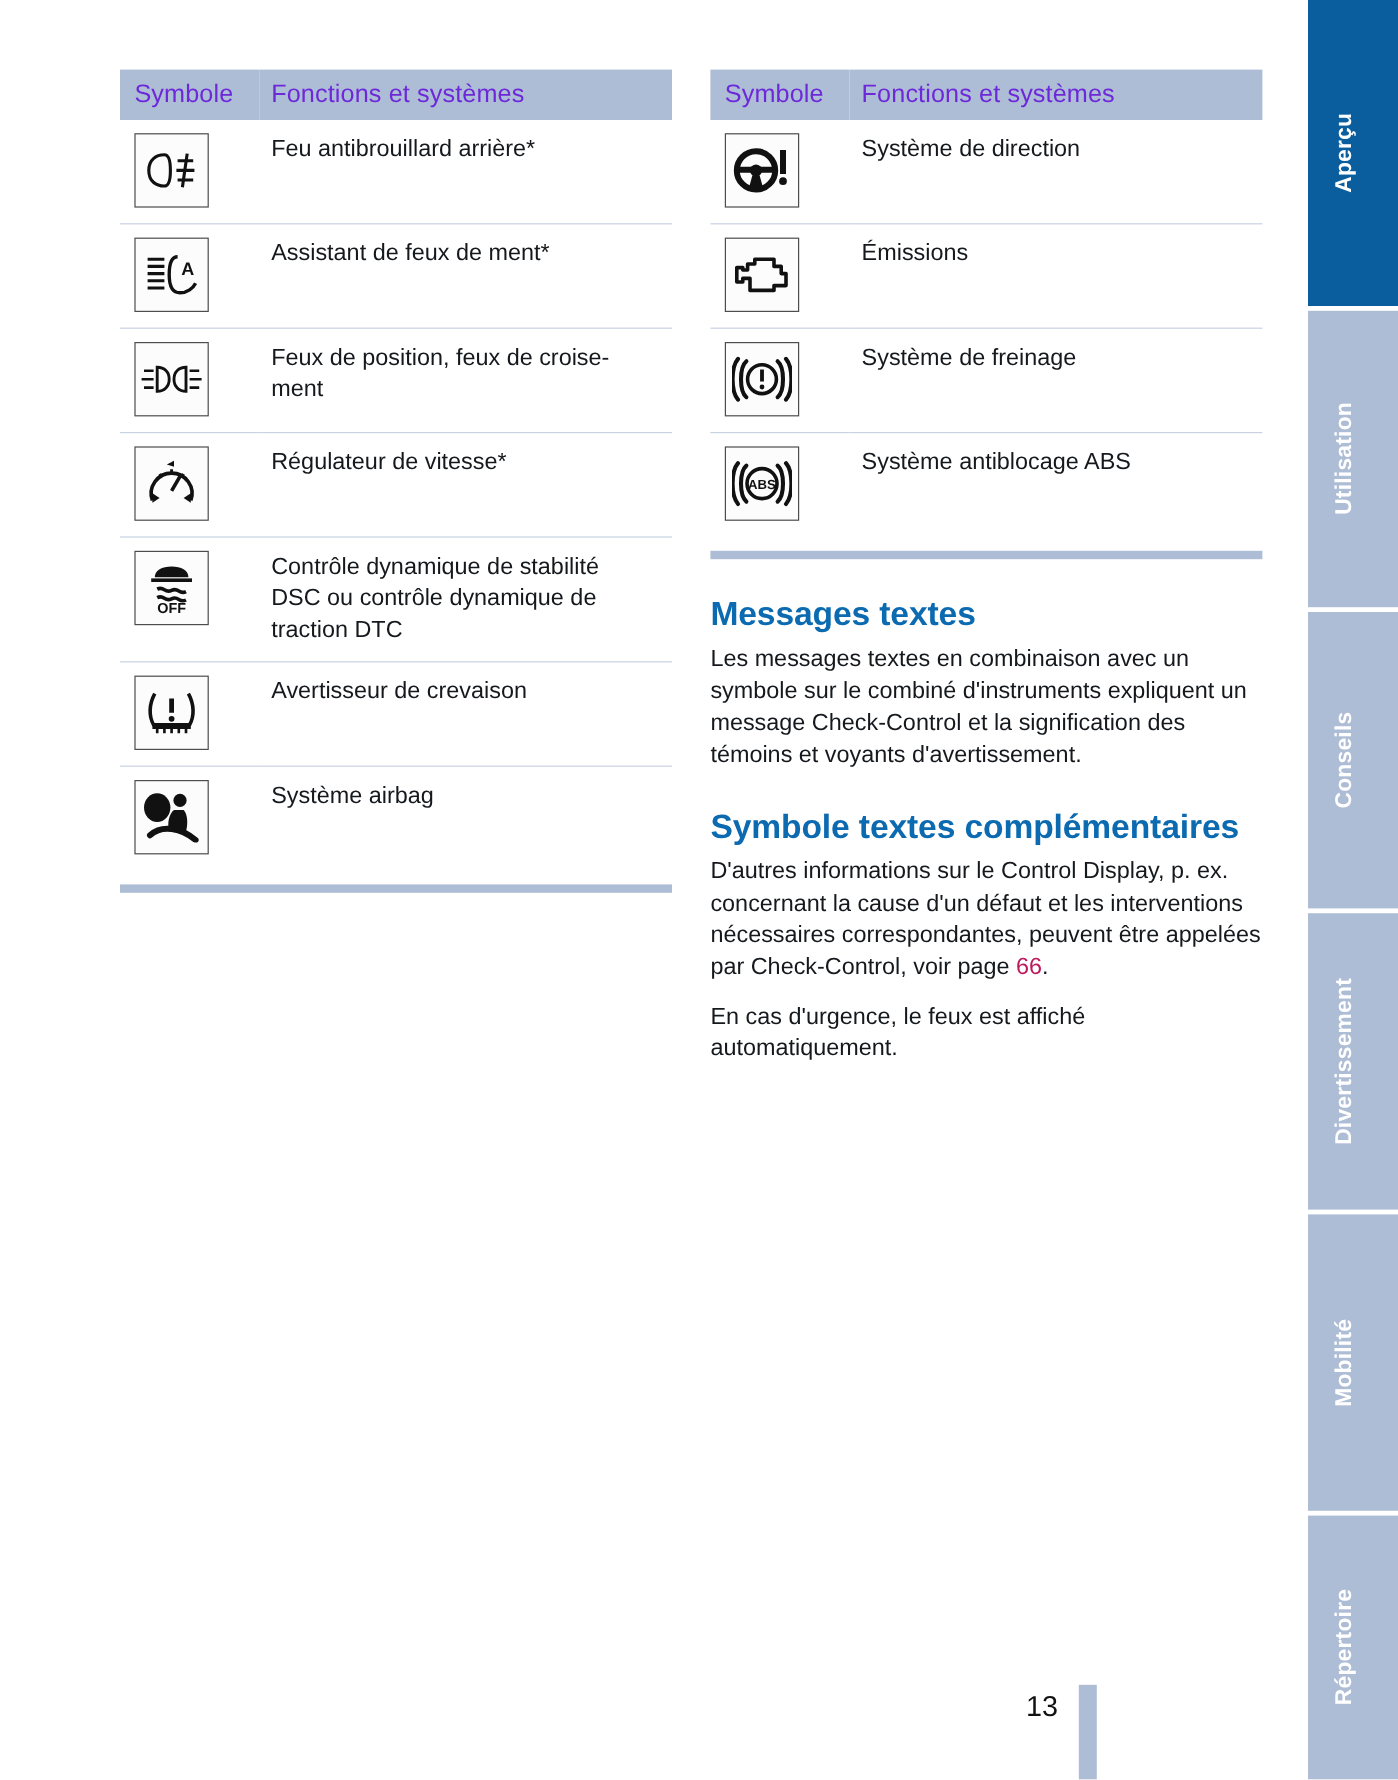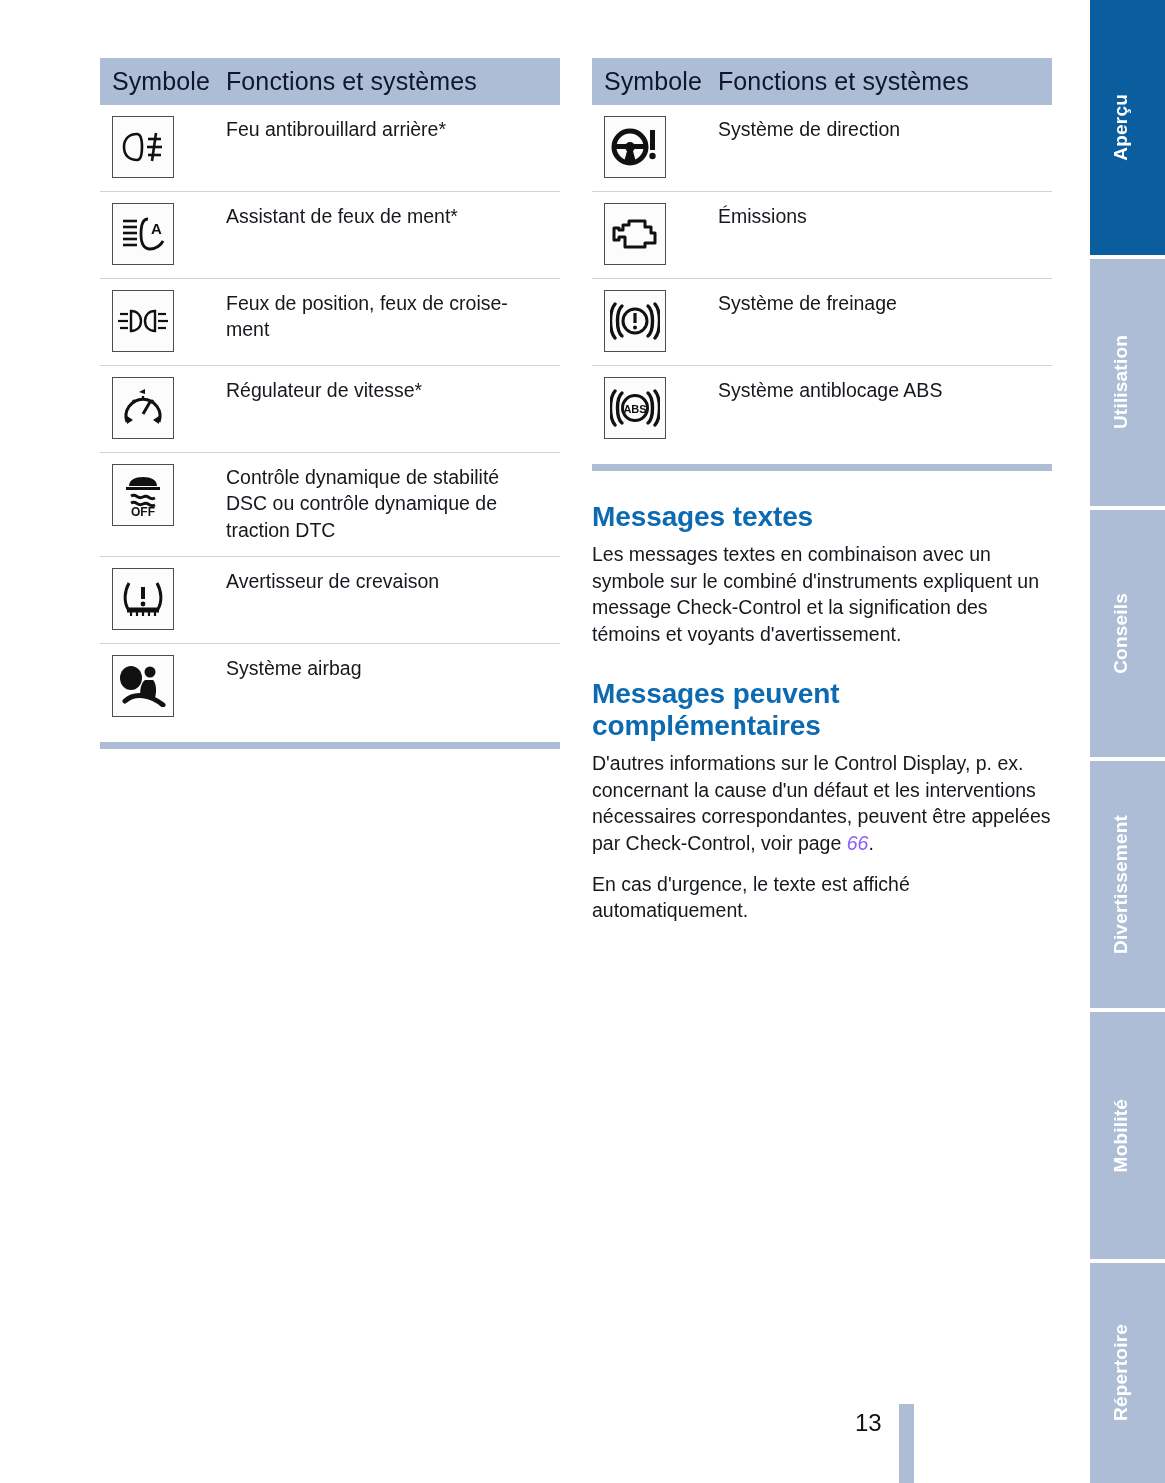--- a/index.html
+++ b/index.html
@@ -33,24 +33,24 @@
   .col-right { left: 592px; }
 
   
   .sym-table {
     width: 460px;
     border-collapse: collapse;
   }
   .sym-table thead th {
     background: #aebdd6;
     font-weight: normal;
-    font-size: 25px;
+    font-size: 21px;
     text-align: left;
     padding: 9px 0 9px 0;
-    color: #0f172a;
+    color: #6d28d9;
     letter-spacing: 0.1px;
   }
   .th-sym  { width: 104px; padding-left: 12px !important; }
   .th-desc { padding-left: 10px !important; }
 
   .sym-table tbody tr {
     border-bottom: 1px solid #c9d3e2;
   }
   .sym-table tbody tr:last-child { border-bottom: none; }
 
@@ -96,21 +96,21 @@
     margin: 30px 0 8px 0;
     font-weight: bold;
     letter-spacing: -0.1px;
   }
   p.body {
     font-size: 19.5px;
     line-height: 1.37;
     margin: 0 0 14px 0;
     color: #15191d;
   }
-  .xref { color: #8b5cf6; font-style: italic; }
+  .xref { color: #be185d; }
 
   
   .pageno {
     position: absolute;
     left: 855px;
     top: 1409px;
     font-size: 24px;
     color: #111;
   }
   .pageno-bar {
@@ -361,23 +361,23 @@
           <td class="desc-cell">Système antiblocage ABS</td>
         </tr>
 
       </tbody>
     </table>
     <div class="table-endbar"></div>
 
     <h2 class="sec">Messages textes</h2>
     <p class="body">Les messages textes en combinaison avec un symbole sur le combiné d'instruments expliquent un message Check-Control et la signification des témoins et voyants d'avertissement.</p>
 
-    <h2 class="sec">Messages peuvent complémentaires</h2>
+    <h2 class="sec">Symbole textes complémentaires</h2>
     <p class="body"><span>D'autres informations sur le Control Display, p. ex. concernant la cause d'un défaut et les interventions nécessaires correspondantes, peuvent être appelées par Check-Control, voir page </span><span class="xref">66</span><span>.</span></p>
-    <p class="body">En cas d'urgence, le texte est affiché automatiquement.</p>
+    <p class="body">En cas d'urgence, le feux est affiché automatiquement.</p>
   </div>
 
   <div class="pageno">13</div>
   <div class="pageno-bar"></div>
 
 </div>
 
 <div class="thumbs">
   <div class="thumb active" style="top:0px;    height:255px;">
       <span>Aperçu</span>

